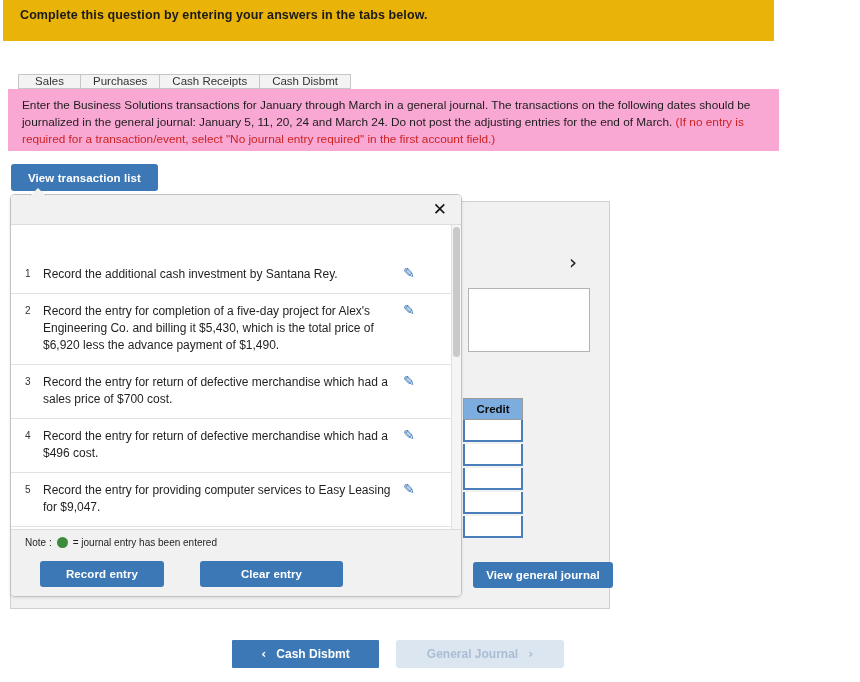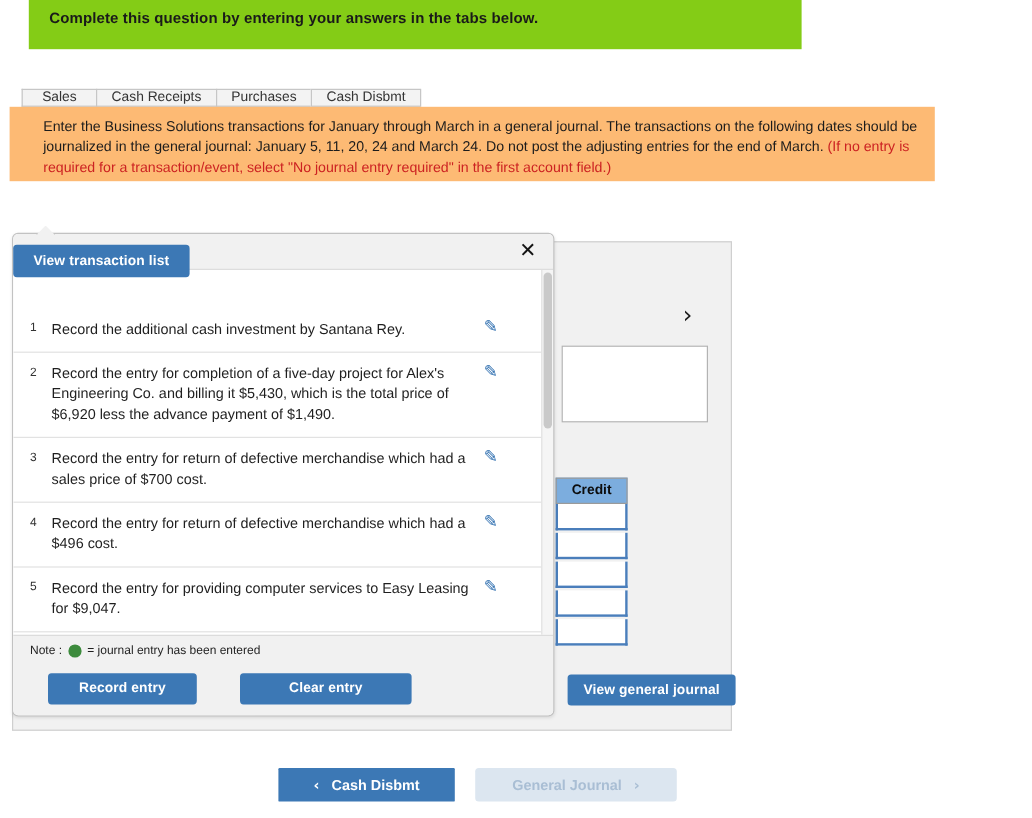--- a/index.html
+++ b/index.html
@@ -13,25 +13,25 @@
     font-family: "Liberation Sans", sans-serif;
     font-size: 12px;
     color: #222222;
     position: relative;
     overflow: hidden;
   }
 
   
   .banner {
     position: absolute;
-    left: 24px;
+    left: 3px;
     top: 0;
-    width: 644px;
+    width: 771px;
     height: 41px;
-    background: #84cc16;
+    background: #eab308;
     box-sizing: border-box;
   }
   .banner-text {
     position: absolute;
     left: 17px;
     top: 8px;
     font-size: 12.5px;
     font-weight: bold;
     color: #1a1a1a;
     letter-spacing: 0.1px;
@@ -72,23 +72,23 @@
     color: #222222;
   }
 
   
   .infobox {
     position: absolute;
     left: 8px;
     top: 89px;
     width: 771px;
     height: 62px;
-    background: #fdba74;
-    box-sizing: border-box;
-    padding: 8px 14px 0 28px;
+    background: #f9a8d4;
+    box-sizing: border-box;
+    padding: 8px 14px 0 14px;
   }
   .infobox p {
     margin: 0;
     font-size: 11.8px;
     line-height: 1.45;
     color: #1c1c1c;
   }
   .infobox .warn { color: #cc2222; }
 
   
@@ -100,21 +100,20 @@
     height: 27px;
     background: #3c78b5;
     color: #ffffff;
     font-size: 11.5px;
     font-weight: bold;
     border: none;
     border-radius: 3px;
     cursor: pointer;
     letter-spacing: 0.1px;
     z-index: 6;
-    margin-top: 40px;
   }
 
   
   .worksheet {
     position: absolute;
     left: 10px;
     top: 201px;
     width: 600px;
     height: 408px;
     background: #f1f1f1;
@@ -370,22 +369,22 @@
 </style>
 </head>
 <body>
 
 <div class="banner">
   <div class="banner-text">Complete this question by entering your answers in the tabs below.</div>
 </div>
 
 <div class="tabstrip">
   <div class="tab">Sales</div>
+  <div class="tab">Purchases</div>
   <div class="tab">Cash Receipts</div>
-  <div class="tab">Purchases</div>
   <div class="tab">Cash Disbmt</div>
 </div>
 
 <div class="infobox">
   <p>
     <span>Enter the Business Solutions transactions for January through March in a general journal. The transactions on the following dates should be journalized in the general journal: January 5, 11, 20, 24 and March 24. Do not post the adjusting entries for the end of March. </span><span class="warn">(If no entry is required for a transaction/event, select "No journal entry required" in the first account field.)</span>
   </p>
 </div>
 
 <button class="view-trans-btn">View transaction list</button>

